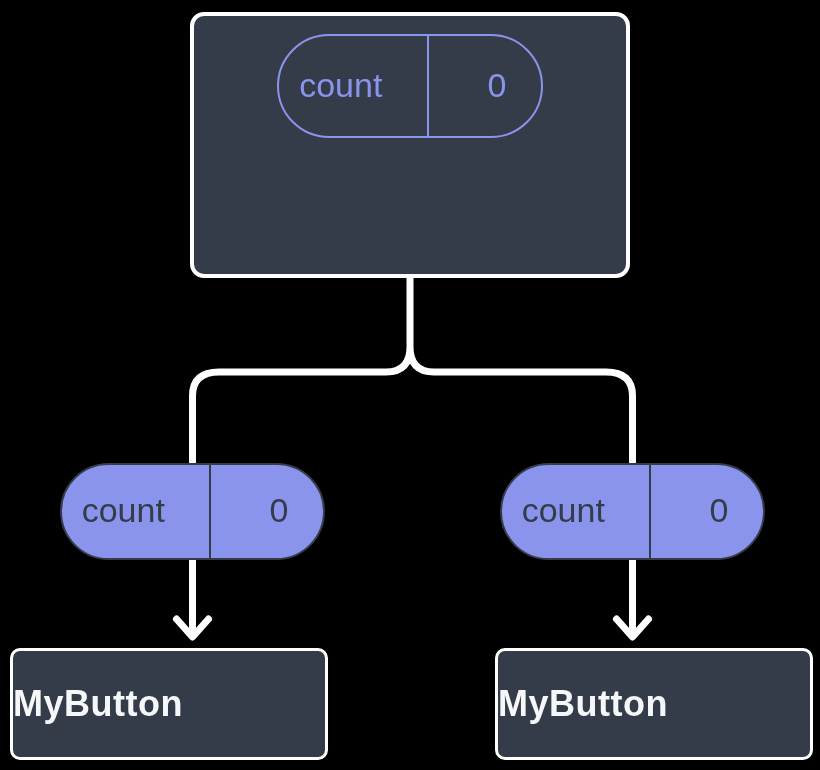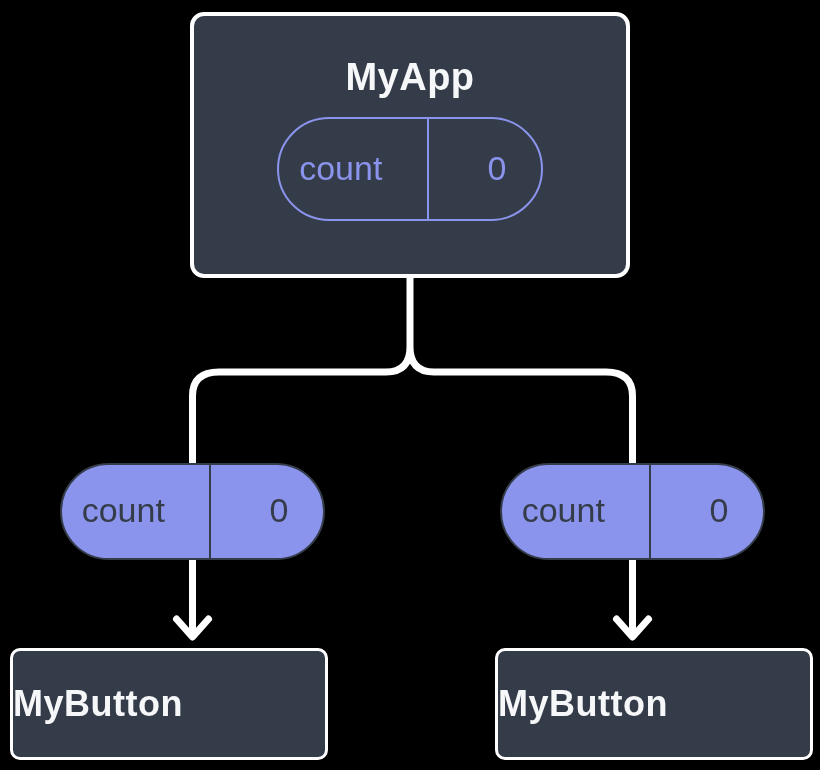--- a/index.html
+++ b/index.html
@@ -53,21 +53,20 @@
 
 <div id="stage">
 
   <svg class="connectors" width="820" height="770" viewBox="0 0 820 770">
     <path d="M410 274 V347 M410 347 Q410 372 386 372 H219 Q192.5 372 192.5 396 V466 M410 347 Q410 372 434 372 H606 Q632.5 372 632.5 396 V466"></path>
     <path d="M192.5 558 V632 M176.5 619 L192.5 637 L208.5 619"></path>
     <path d="M632.5 558 V632 M616.5 619 L632.5 637 L648.5 619"></path>
   </svg>
 
   <div class="node node-root">
-    <div class="node-title">MyApp</div>
     <div class="pill pill-outline">
       <span class="pill-key">count</span>
       <span class="pill-divider"></span>
       <span class="pill-value">0</span>
     </div>
   </div>
 
   <div class="pill pill-solid pos-left">
     <span class="pill-key">count</span>
     <span class="pill-divider"></span>

